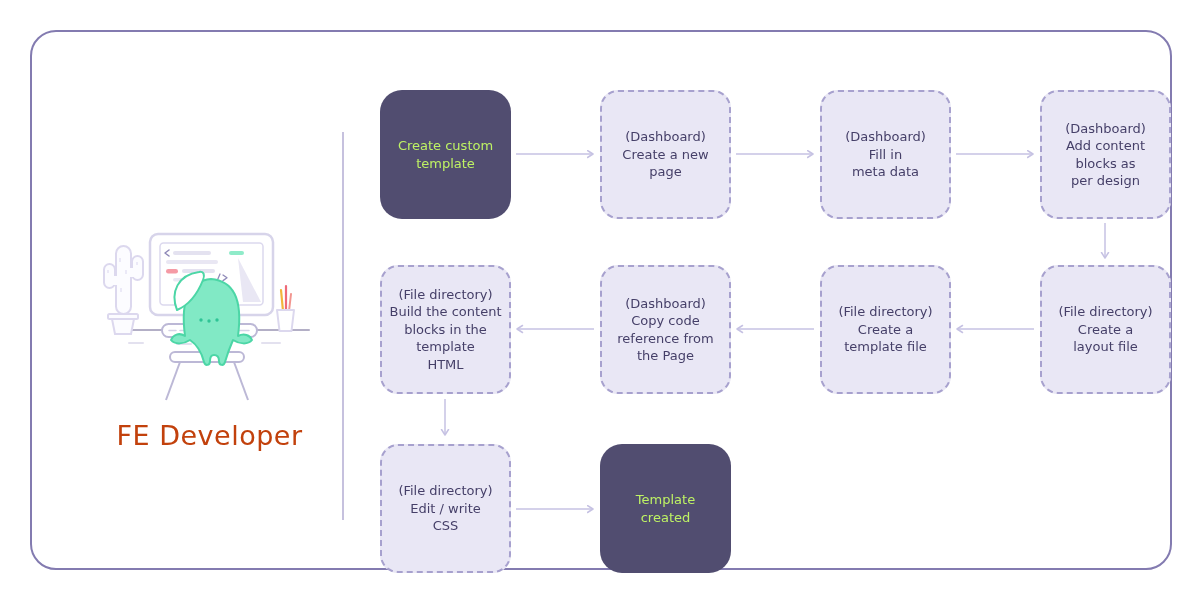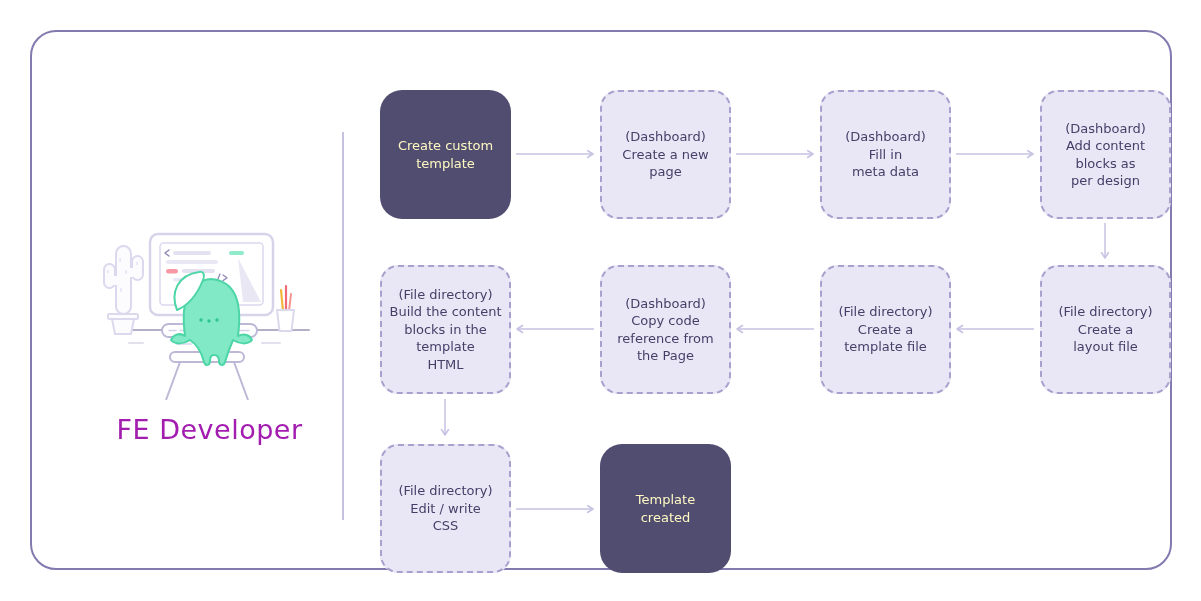--- a/index.html
+++ b/index.html
@@ -5,27 +5,27 @@
   html,body{margin:0;padding:0;background:#ffffff;}
   .stage{position:relative;width:1201px;height:601px;background:#ffffff;overflow:hidden;
          font-family:"DejaVu Sans","Liberation Sans",sans-serif;}
   .frame{position:absolute;left:30px;top:30px;width:1142px;height:540px;box-sizing:border-box;
          border:2px solid #837bb0;border-radius:26px;background:#ffffff;}
   .divider{position:absolute;left:310px;top:100px;height:388px;width:0;
            border-left:2px solid #c6c1de;}
   .illustration{position:absolute;left:45px;top:178px;width:265px;}
   .illustration svg{display:block;}
   .actor-label{width:265px;text-align:center;font-size:27px;letter-spacing:0.5px;
-               color:#a21caf;margin-top:12px;}
+               color:#c2410c;margin-top:18px;}
   .node{position:absolute;width:131px;height:129px;box-sizing:border-box;
         display:flex;align-items:center;justify-content:center;text-align:center;
         font-size:13px;line-height:1.34;padding:4px;}
   .node .node-label{white-space:pre-line;}
   .node.dashed{background:#e9e7f5;border:2px dashed #a7a1ce;border-radius:18px;color:#453f68;}
-  .node.solid{background:#514d70;border:none;border-radius:22px;color:#fef9c3;}
+  .node.solid{background:#514d70;border:none;border-radius:22px;color:#bef264;}
   .c0{left:348px}.c1{left:568px}.c2{left:788px}.c3{left:1008px}
   .r0{top:58px}.r1{top:233px}.r2{top:412px}
   .arrows{position:absolute;left:0;top:0;width:1201px;height:601px;pointer-events:none;}
 </style>
 </head>
 <body>
 
 <div class="stage">
   <div class="frame">
 

